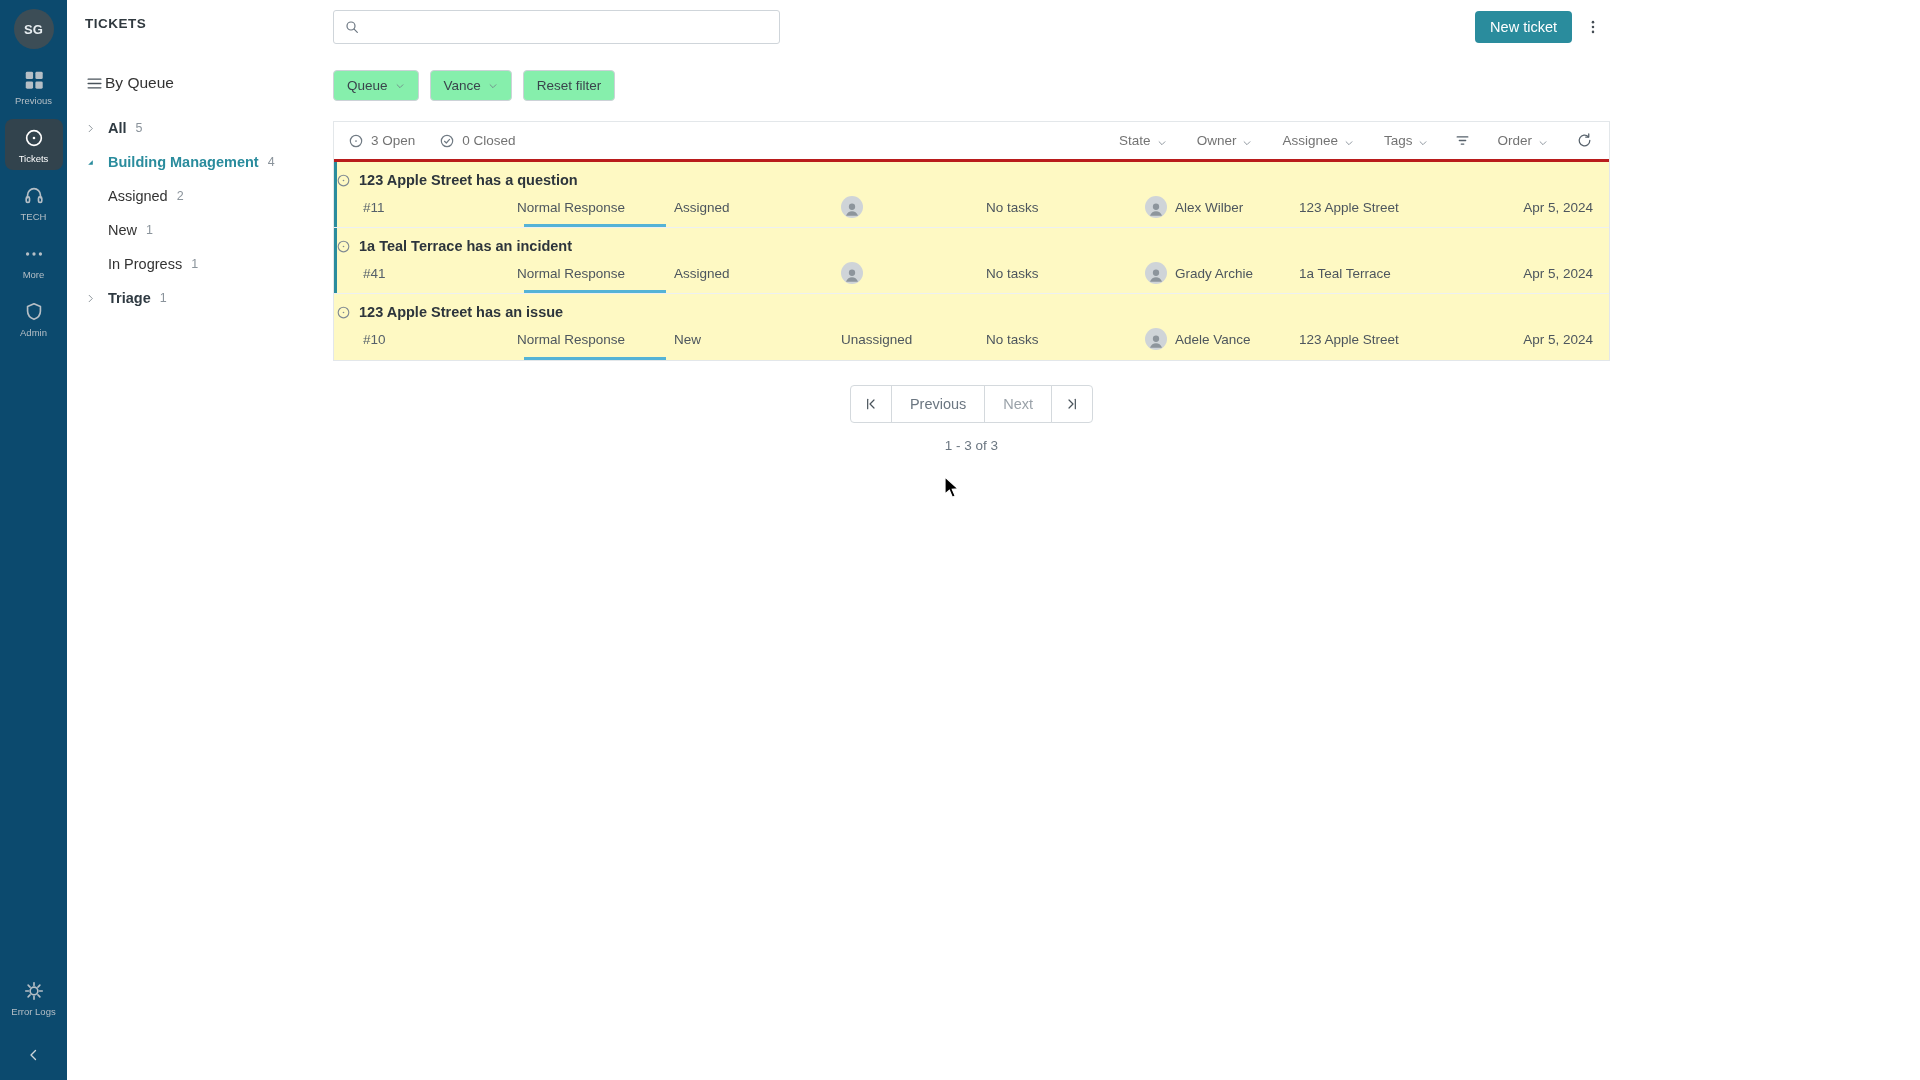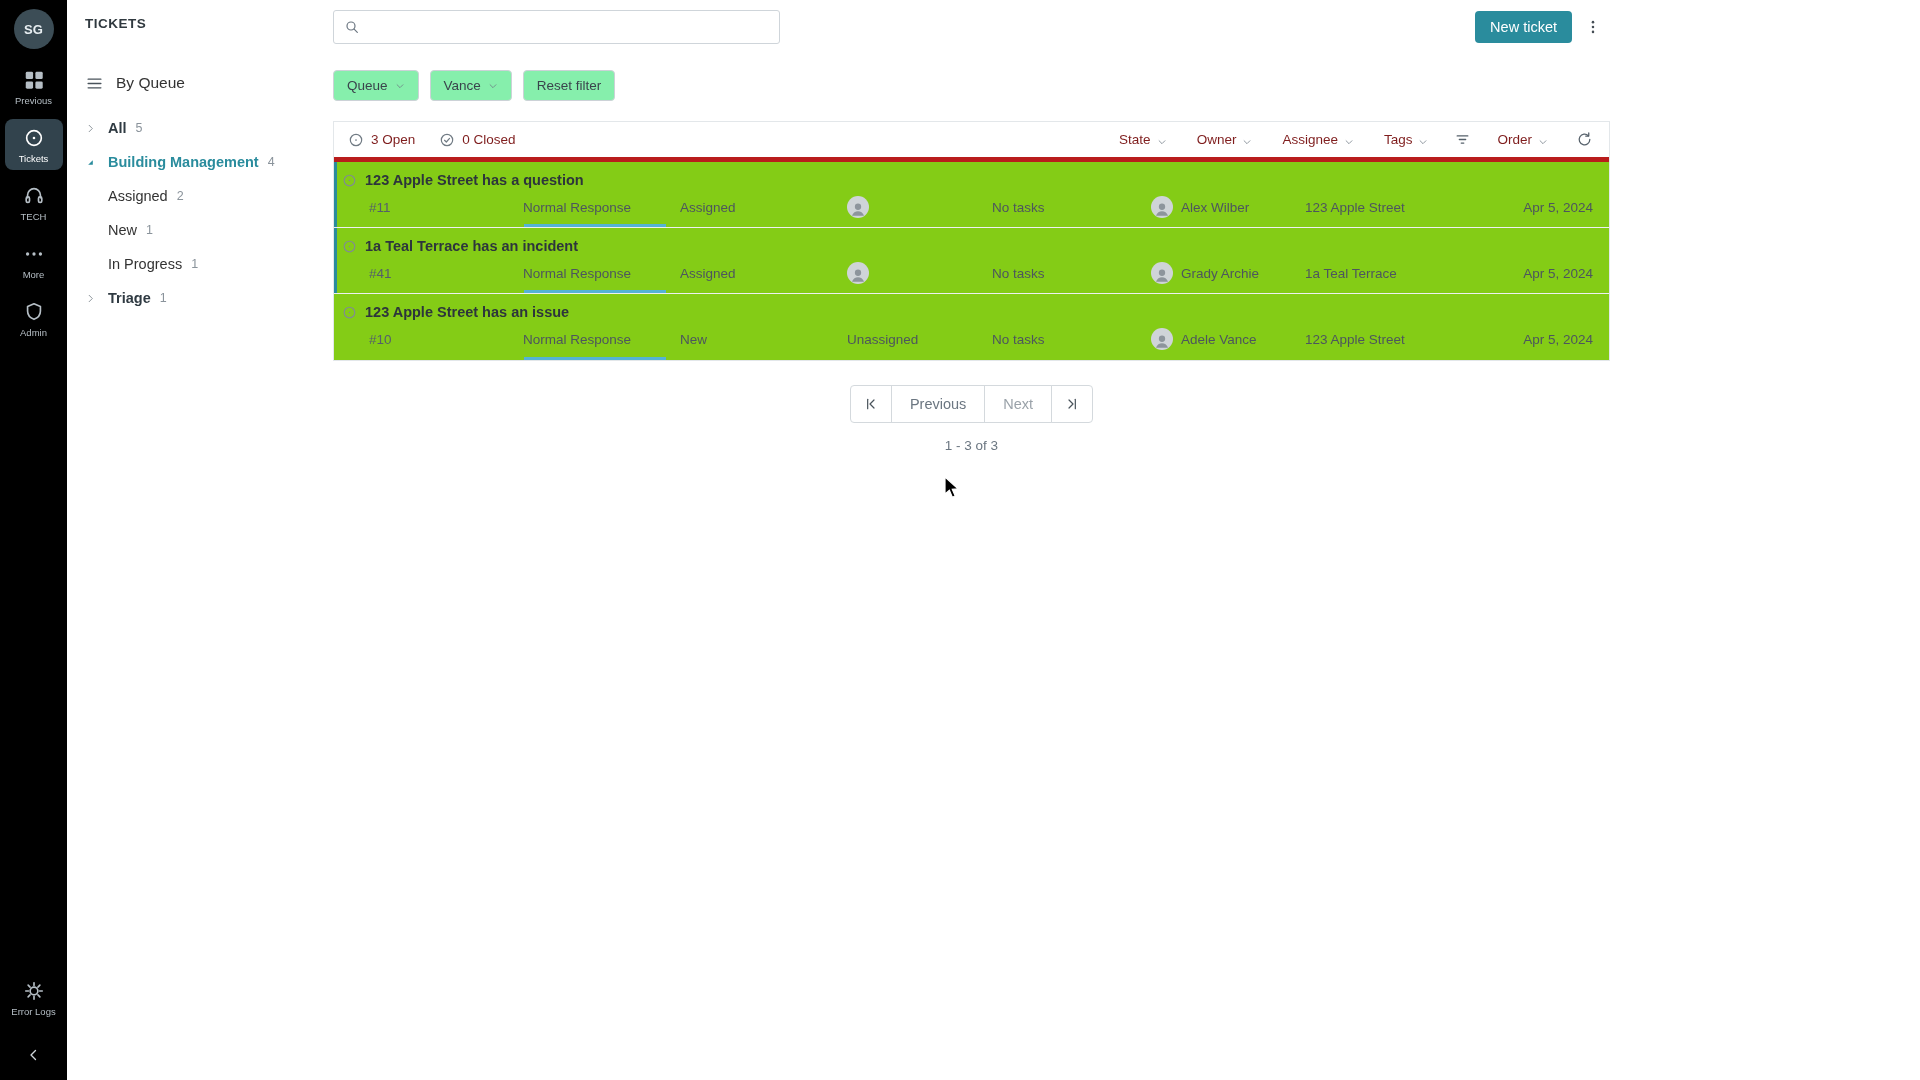--- a/index.html
+++ b/index.html
@@ -7,21 +7,21 @@
   body {
     font-family: "Liberation Sans", sans-serif;
     background:#ffffff; color:#333;
     display:flex; overflow:hidden; position:relative;
   }
   svg.ic { fill:none; stroke:currentColor; stroke-width:1.8; stroke-linecap:round; stroke-linejoin:round; }
   svg.ic-fill { fill:currentColor; stroke:none; }
 
   
   .rail {
-    width:67px; background:#000000; color:#c2cad0;
+    width:67px; background:#0c4a6e; color:#c2cad0;
     display:flex; flex-direction:column; align-items:center;
     padding:9px 0 10px 0; flex-shrink:0;
   }
   .rail-avatar {
     width:40px; height:40px; border-radius:50%; background:#3c4d56;
     color:#e8eef1; font-size:13px; font-weight:700;
     display:flex; align-items:center; justify-content:center;
     margin-bottom:12px; cursor:default;
   }
   .rail-item {
@@ -32,21 +32,21 @@
   .rail-item .ricon { width:22px; height:22px; display:flex; align-items:center; justify-content:center; }
   .rail-item.active { background:#32434d; color:#ffffff; }
   .rail-spacer { flex:1; }
   .rail-collapse { width:40px; height:30px; display:flex; align-items:center; justify-content:center; color:#cfd6da; margin-top:10px; }
 
   
   .queues {
     width:266px; flex-shrink:0; padding:16px 10px 0 18px; background:#ffffff;
   }
   .queues-title { font-size:13.5px; font-weight:700; letter-spacing:.5px; color:#30393f; }
-  .byqueue { margin-top:42px; display:flex; align-items:center; gap:11px; color:#333; }
+  .byqueue { margin-top:42px; display:flex; align-items:center; color:#333; }
   .byqueue .qicon { width:20px; height:20px; color:#49535b; display:flex; align-items:center; }
   .byqueue-label { font-size:15.5px; }
   .qtree { margin-top:18px; }
   .qrow { height:34px; display:flex; align-items:center; cursor:default; }
   .qcaret { width:23px; display:flex; align-items:center; color:#7a838b; }
   .qcaret svg { width:11px; height:11px; }
   .qcaret.teal { color:#2a8c9d; }
   .qlabel { font-size:14.5px; color:#333; }
   .qrow.bold .qlabel { font-weight:700; color:#2f3a42; }
   .qrow.selected .qlabel { color:#2a8c9d; }
@@ -74,29 +74,29 @@
     background:#86efac; border:1px solid #ccd2d7; border-radius:4px;
     font-size:13.5px; font-family:inherit; color:#3a444c; padding:7px 13px;
     display:flex; align-items:center; gap:7px; cursor:default;
   }
   .fbtn .caret, .hctrl .caret { width:10px; height:10px; color:#6b7681; display:inline-flex; }
 
   
   .ttable { margin-top:20px; border:1px solid #e3e7ea; }
   .thead {
     height:40px; display:flex; align-items:center; padding:0 16px 0 14px;
-    border-bottom:5px solid #b91c1c; color:#7f1d1d; font-size:13.5px;
+    border-bottom:3px solid #b91c1c; color:#737373; font-size:13.5px;
   }
   .tstatus { display:flex; align-items:center; gap:7px; margin-right:24px; }
   .tstatus .stic { width:16px; height:16px; color:#717b84; display:flex; }
   .thead-spacer { flex:1; }
   .hctrl { display:flex; align-items:flex-end; gap:6px; margin-left:30px; }
   .hicon { margin-left:26px; width:17px; height:17px; color:#55606a; display:flex; align-items:center; }
 
-  .trow { height:66px; border-bottom:1px solid #edf0f2; position:relative; padding:10px 16px 0 8px; background:#84cc16; }
+  .trow { height:66px; border-bottom:1px solid #edf0f2; position:relative; padding:10px 16px 0 2px; background:#fef9c3; }
   .trow:last-child { border-bottom:none; }
   .trow.unread::before {
     content:""; position:absolute; left:0; top:0; bottom:0; width:3px; background:#2a8c9d;
   }
   .trow-title-line { display:flex; align-items:center; gap:8px; }
   .trow-title-line .stic { width:15px; height:15px; color:#818b93; display:flex; flex-shrink:0; }
   .ttitle { font-size:14.5px; font-weight:700; color:#2d353c; }
   .tmeta {
     margin-left:27px; margin-top:8px; display:flex; align-items:center;
     font-size:13.5px; color:#4d565e;

